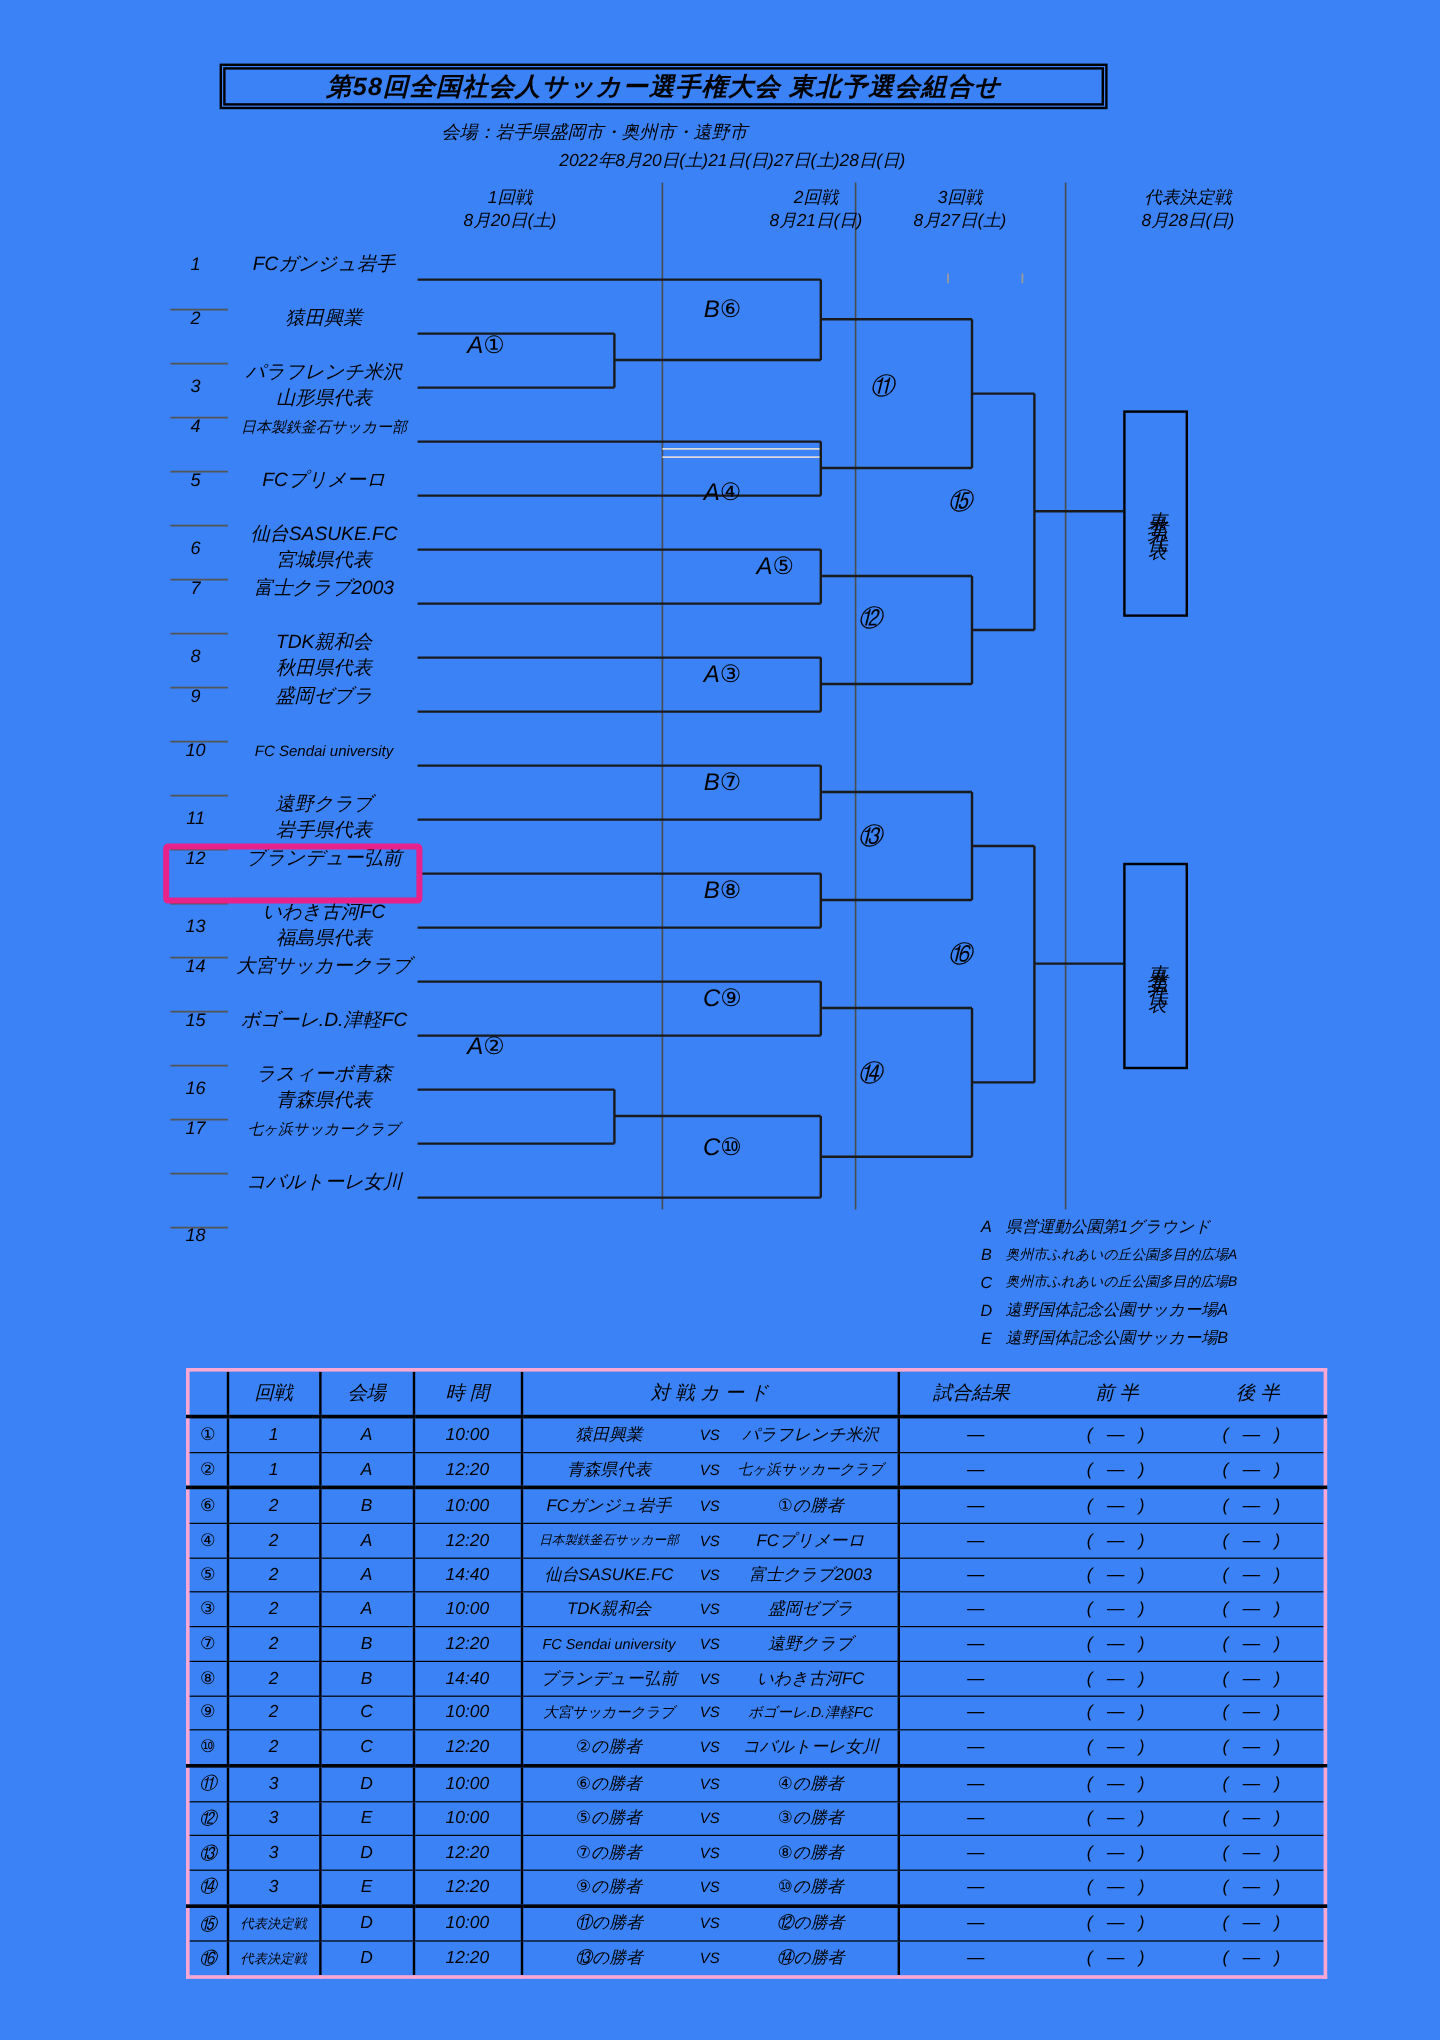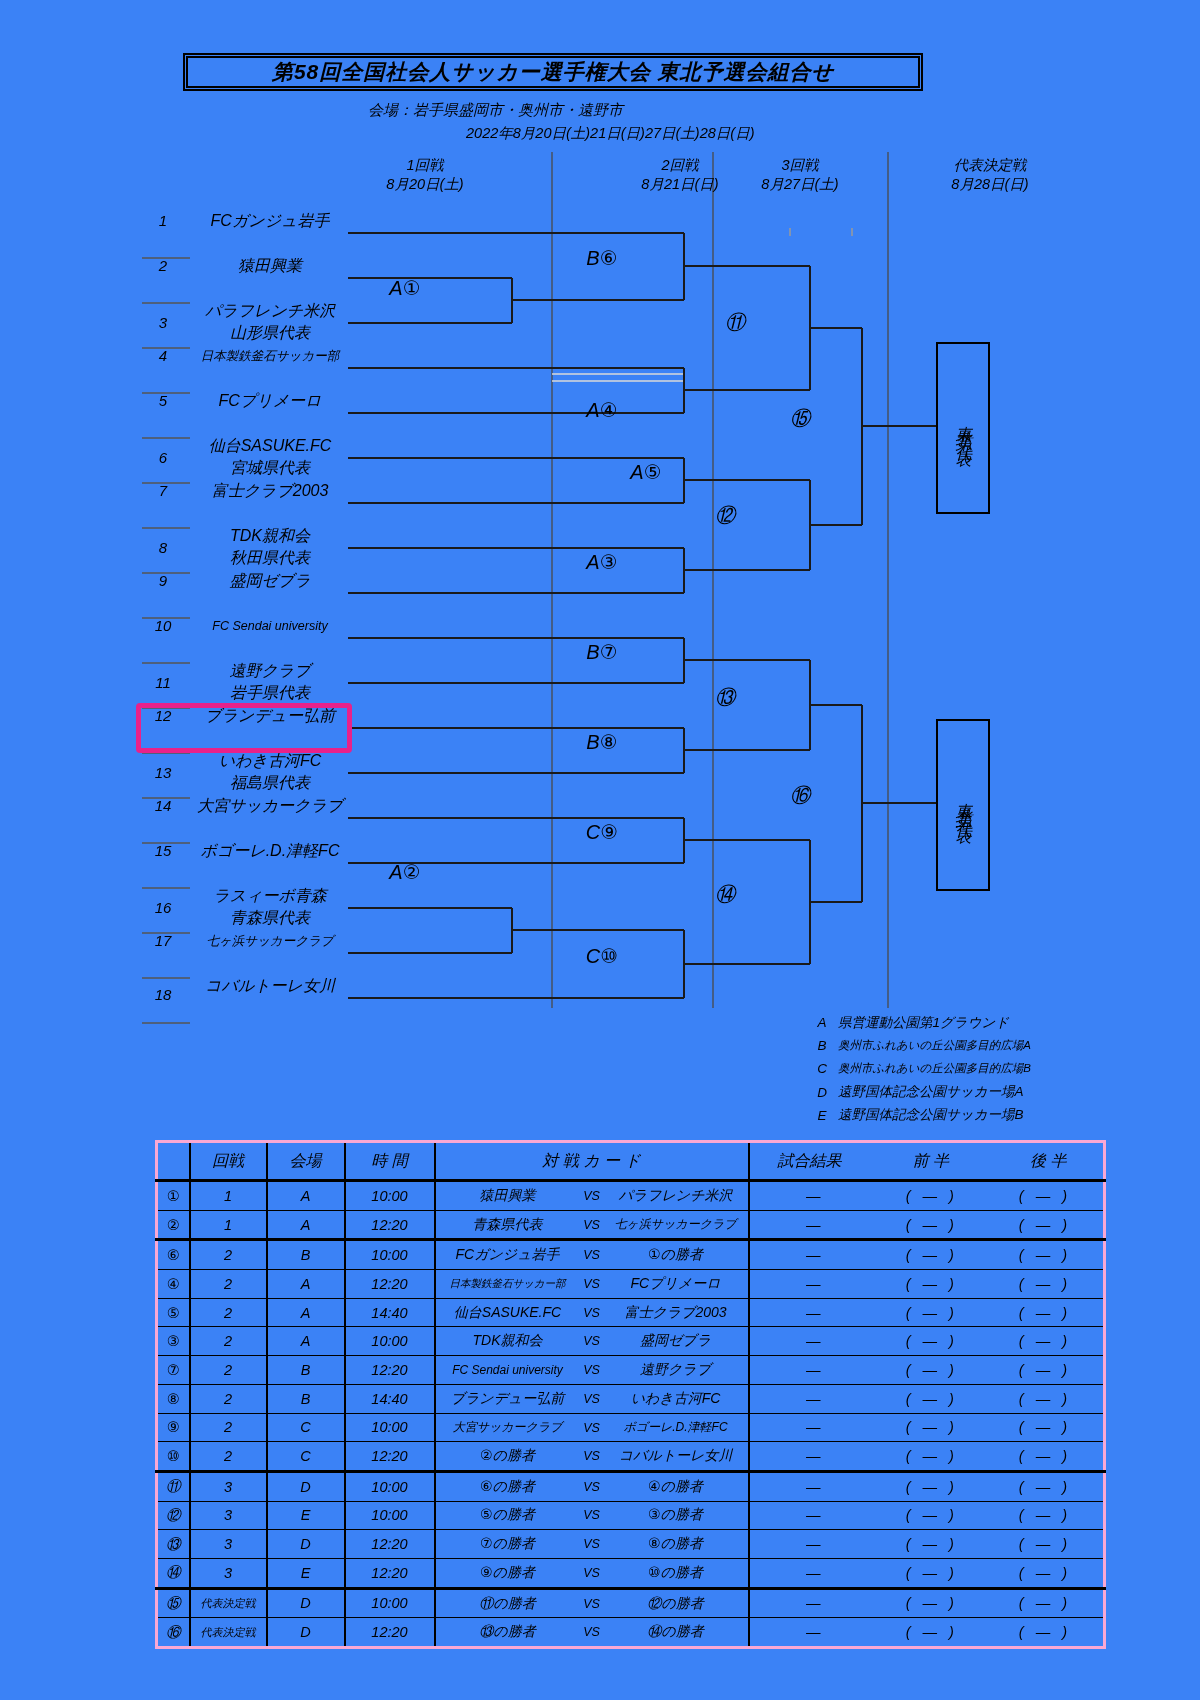--- a/index.html
+++ b/index.html
@@ -248,21 +248,21 @@
 
       <div>
         <div class="tno" style="top: 930px;">17</div>
         <div class="tname sm" style="top: 930px;">
           <span class="nm">七ヶ浜サッカークラブ</span>
 
         </div>
       </div>
 
       <div>
-        <div class="tno" style="top: 984px;">18</div>
+        <div class="tno" style="top: 1019px;">18</div>
         <div class="tname" style="top: 975px;">
           <span class="nm">コバルトーレ女川</span>
 
         </div>
       </div>
     </div>
 
   <div>
 
       <div class="mlabel" style="left: 405px; top: 288px;">A①</div>

